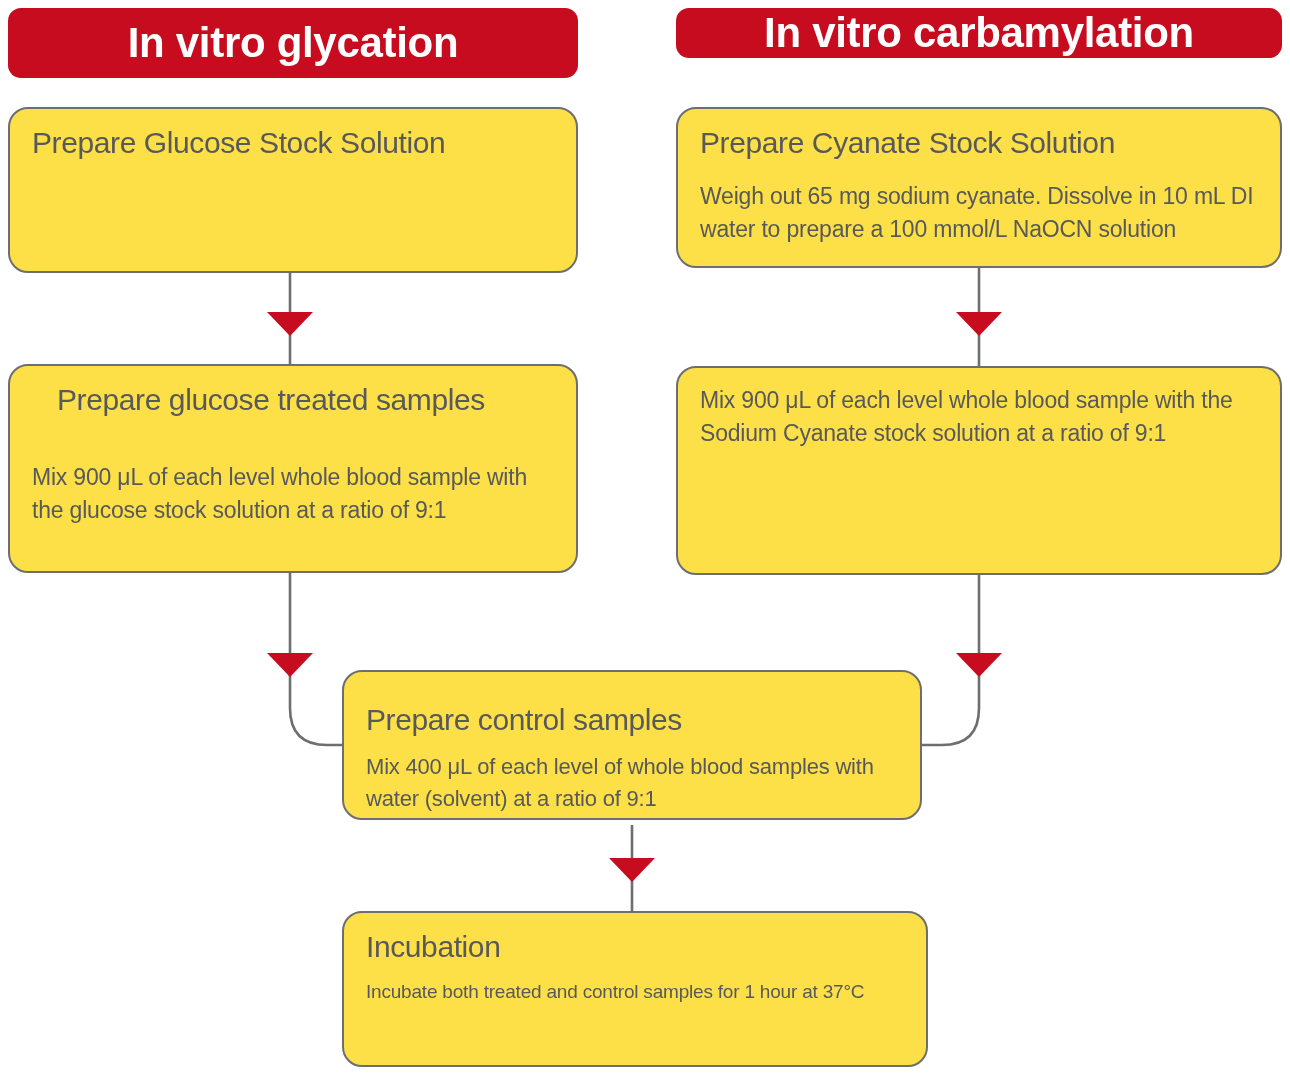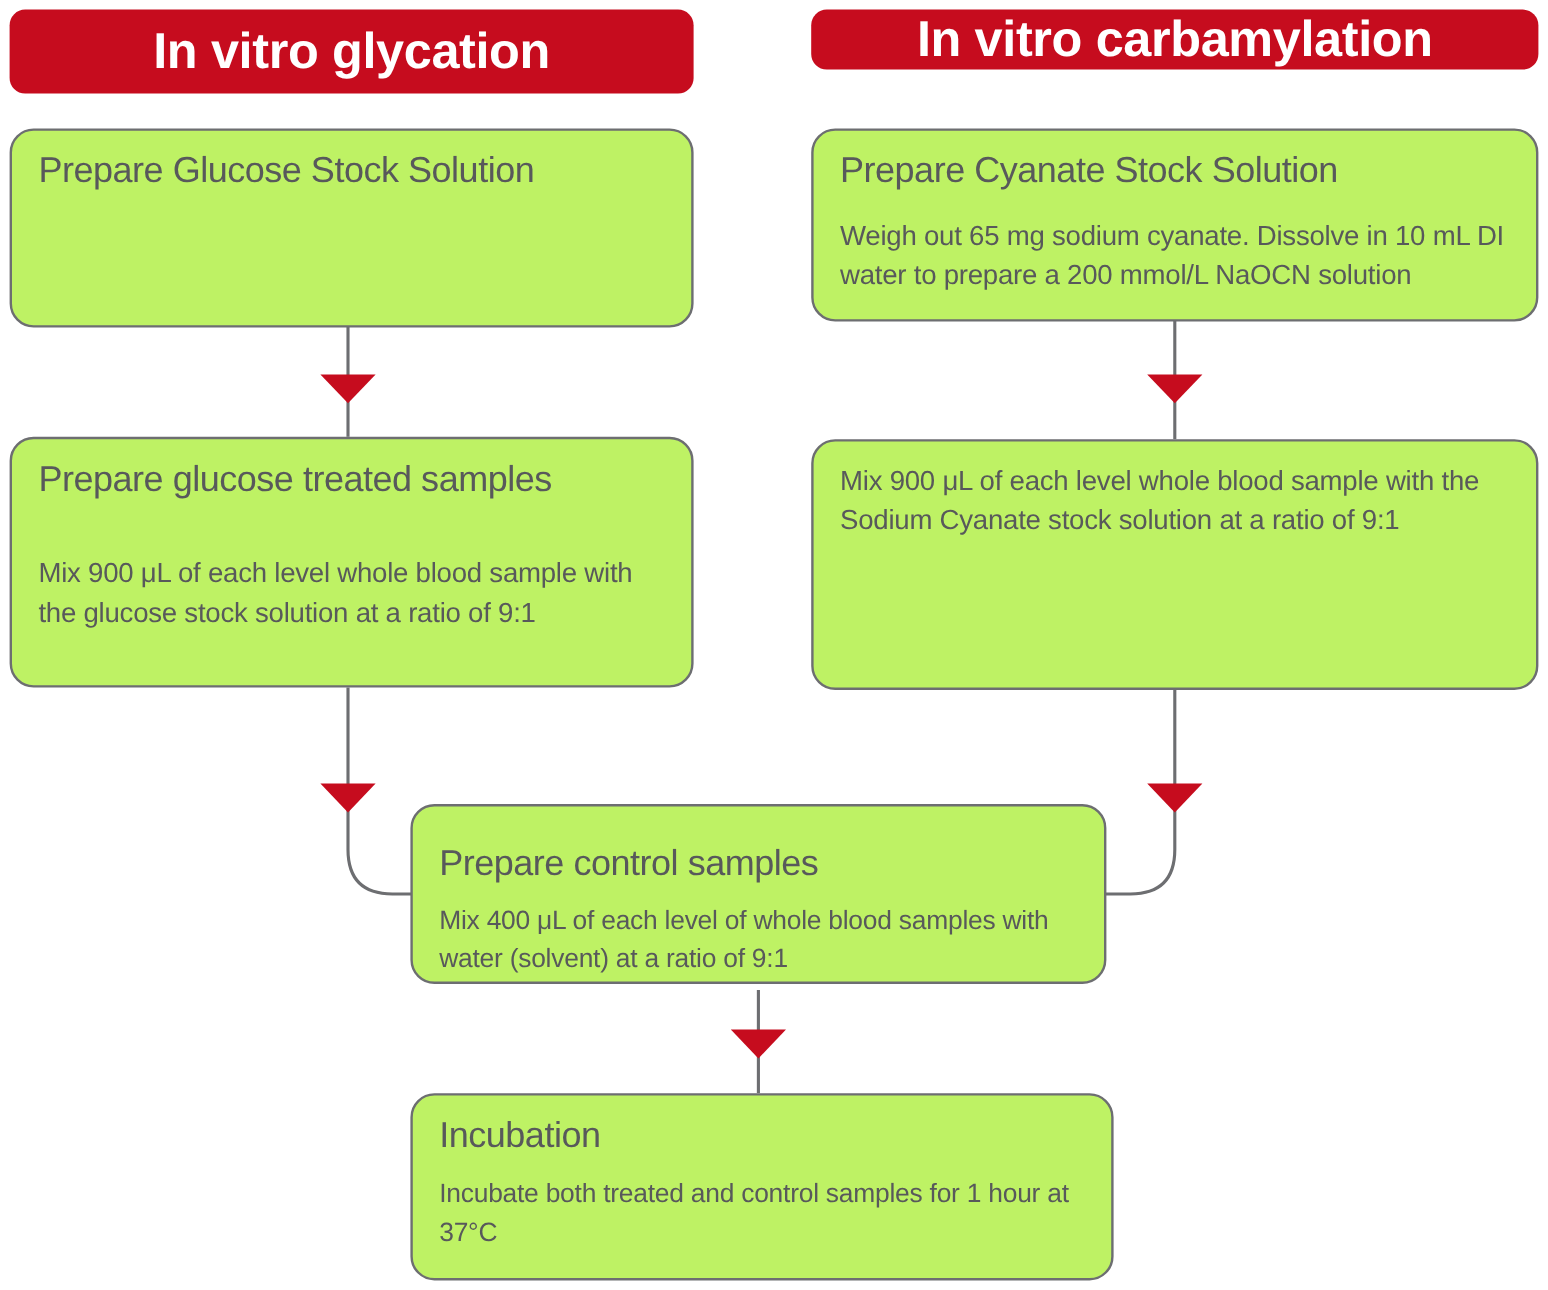--- a/index.html
+++ b/index.html
@@ -33,36 +33,36 @@
     background: var(--red, #C60C1E);
     color: var(--white, #ffffff);
     font-weight: bold;
     font-size: 42px;
     letter-spacing: -0.3px;
     border-radius: 13px;
   }
   .box {
     position: absolute;
     box-sizing: border-box;
-    background: #bef264;
+    background: #fde047;
     border: 2.5px solid var(--line-gray, #6D6E71);
     border-radius: 20px;
     padding: 16px 24px 16px 22px;
     color: var(--text-gray, #58595B);
   }
   .box-title {
     margin: 0 0 20px 0;
     font-size: 30px;
     line-height: 1.18;
     letter-spacing: -0.4px;
     font-weight: normal;
     color: var(--text-gray, #58595B);
   }
   .box-title.narrow { max-width: 480px; margin-bottom: 12px; }
-  .gap-lg .box-title { margin-bottom: 44px; }
+  .gap-lg .box-title { margin-bottom: 44px; margin-left: 25px; }
   .box-body {
     margin: 0;
     font-size: 23px;
     line-height: 1.42;
     letter-spacing: -0.2px;
     color: var(--text-gray, #58595B);
   }
 </style>
 </head>
 <body>
@@ -90,35 +90,35 @@
 
   <div class="pill" style="left:8px; top:8px; width:570px; height:70px;">In vitro glycation</div>
   <div class="pill" style="left:676px; top:8px; width:606px; height:50px;">In vitro carbamylation</div>
 
   <div class="box" style="left:8px; top:107px; width:570px; height:166px;">
     <h2 class="box-title">Prepare Glucose Stock Solution</h2>
   </div>
 
   <div class="box" style="left:676px; top:107px; width:606px; height:161px;">
     <h2 class="box-title">Prepare Cyanate Stock Solution</h2>
-    <p class="box-body">Weigh out 65 mg sodium cyanate. Dissolve in 10 mL DI water to prepare a 200 mmol/L NaOCN solution</p>
+    <p class="box-body">Weigh out 65 mg sodium cyanate. Dissolve in 10 mL DI water to prepare a 100 mmol/L NaOCN solution</p>
   </div>
 
   <div class="box gap-lg" style="left:8px; top:364px; width:570px; height:209px;">
     <h2 class="box-title">Prepare glucose treated samples</h2>
     <p class="box-body">Mix 900 μL of each level whole blood sample with the glucose stock solution at a ratio of 9:1</p>
   </div>
 
   <div class="box" style="left:676px; top:366px; width:606px; height:209px;">
     <p class="box-body">Mix 900 μL of each level whole blood sample with the Sodium Cyanate stock solution at a ratio of 9:1</p>
   </div>
 
   <div class="box" style="left:342px; top:670px; width:580px; height:150px; padding-top:30px;">
     <h2 class="box-title" style="margin-bottom:14px;">Prepare control samples</h2>
     <p class="box-body" style="font-size:22px;">Mix 400 μL of each level of whole blood samples with water (solvent) at a ratio of 9:1</p>
   </div>
 
   <div class="box" style="left:342px; top:911px; width:586px; height:156px;">
     <h2 class="box-title" style="margin-bottom:15px;">Incubation</h2>
-    <p class="box-body" style="font-size:22px;">Incubate both treated and control samples for 1 hour at 37°C</p>
+    <p class="box-body" style="font-size:19px;">Incubate both treated and control samples for 1 hour at 37°C</p>
   </div>
 
 </div>
 
 </body></html>

